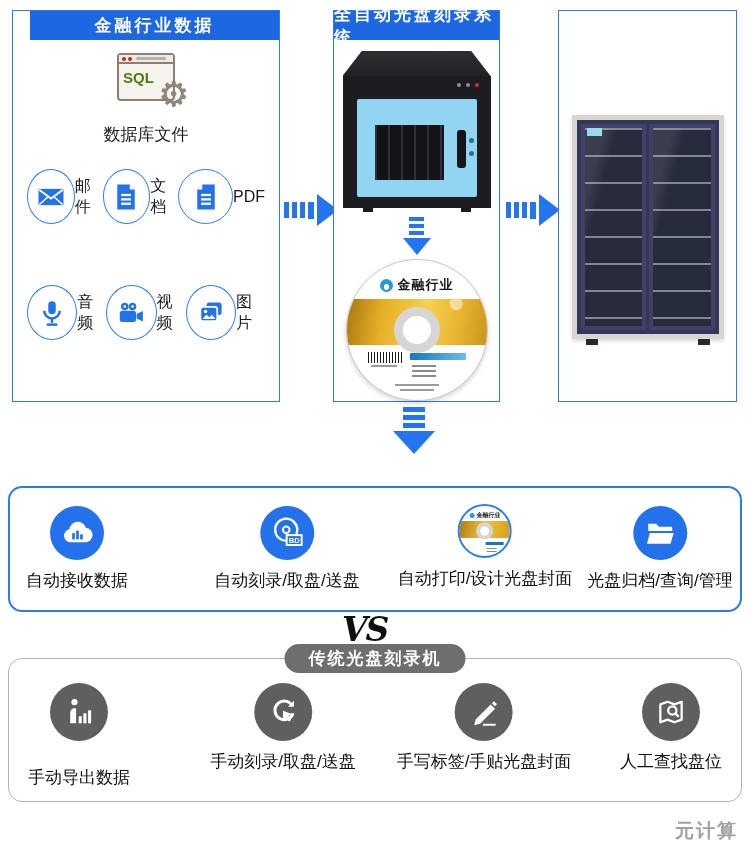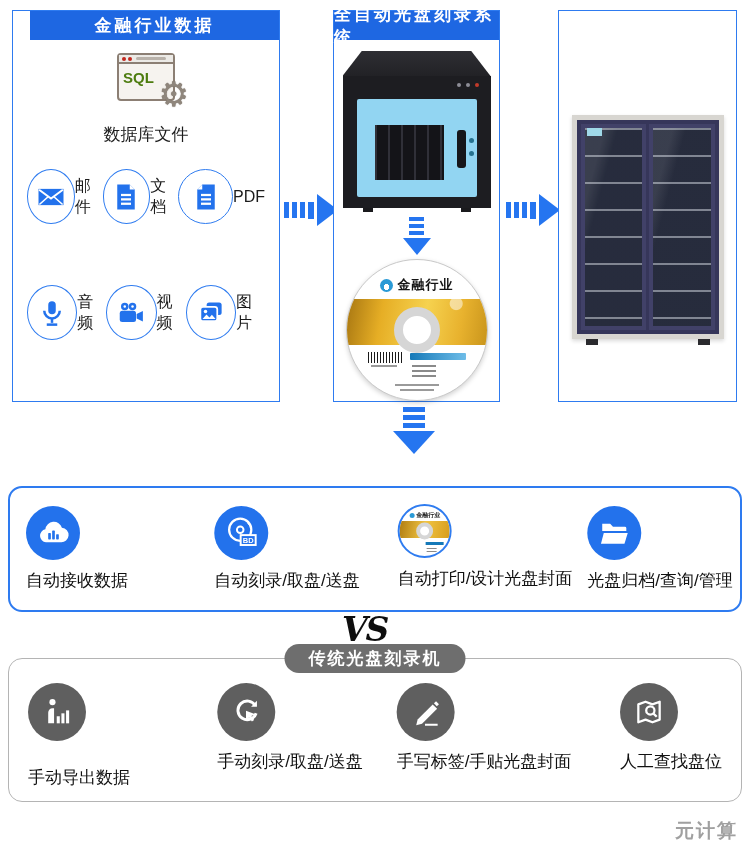--- a/index.html
+++ b/index.html
@@ -102,21 +102,21 @@
 
   
   .section { position:absolute; left:8px; width:734px; background:#fff; }
   .sec-auto { top:486px; height:126px; border:2px solid #2e7bf0; border-radius:14px; }
   .sec-manual { top:658px; height:144px; border:1px solid #b4b4b4; border-radius:14px; }
   .pill { position:absolute; left:50%; transform:translateX(-50%); color:#fff; font-weight:bold;
           padding:3px 24px; border-radius:16px; letter-spacing:2px; white-space:nowrap; z-index:3; }
   .pill-auto { top:469px; background:#1e67e2; font-size:19px; }
   .pill-manual { top:644px; background:#6e6e6e; font-size:17px; }
 
-  .feat { position:absolute; transform:translateX(-50%); display:flex; flex-direction:column; align-items:flex-start;
+  .feat { position:absolute; transform:translateX(-50%); display:flex; flex-direction:column; align-items:center;
           gap:9px; width:max-content; }
   .feat-circle { width:54px; height:54px; border-radius:50%; background:#2372ec;
                  display:flex; align-items:center; justify-content:center; }
   .feat-circle.gray { width:58px; height:58px; background:#5f5f5f; }
   .feat-label { font-size:17px; color:#111; }
 
   
   .mini-cd { position:relative; width:54px; height:54px; border-radius:50%; background:#fff;
              border:2px solid #2f7cf0; overflow:hidden; }
   .mcd-row { position:absolute; top:5px; left:0; right:0; display:flex; justify-content:center; align-items:center; gap:2px; }
@@ -388,21 +388,21 @@
             <circle cx="8.6" cy="4.6" r="2.3" fill="#fff"></circle>
             <path d="M5.4 20.5v-8.2a3.2 3.2 0 0 1 3.2-3.2h1.2v11.4z" fill="#fff"></path>
             <rect x="11.8" y="15.2" width="2.3" height="5.3" fill="#fff"></rect>
             <rect x="15.3" y="13" width="2.3" height="7.5" fill="#fff"></rect>
             <rect x="18.8" y="10.8" width="2.3" height="9.7" fill="#fff"></rect>
           </svg>
       </div>
       <div class="feat-label">手动导出数据</div>
     </div>
 
-    <div class="feat" style="left:274px; top:24px;margin-left:7px;">
+    <div class="feat" style="left:274px; top:24px;">
       <div class="feat-circle gray">
         <svg width="32" height="32" viewBox="0 0 24 24">
             <path d="M18.8 7.2A7 7 0 1 0 19.4 13" stroke="#fff" stroke-width="2.2" fill="none"></path>
             <path d="M20 3.6v4.4h-4.4z" fill="#fff"></path>
             <path d="M11.8 11l7 2.7-3 1.3 2.1 3-1.7 1.2-2.1-3-2.3 2.3z" fill="#fff"></path>
           </svg>
       </div>
       <div class="feat-label">手动刻录/取盘/送盘</div>
     </div>
 

